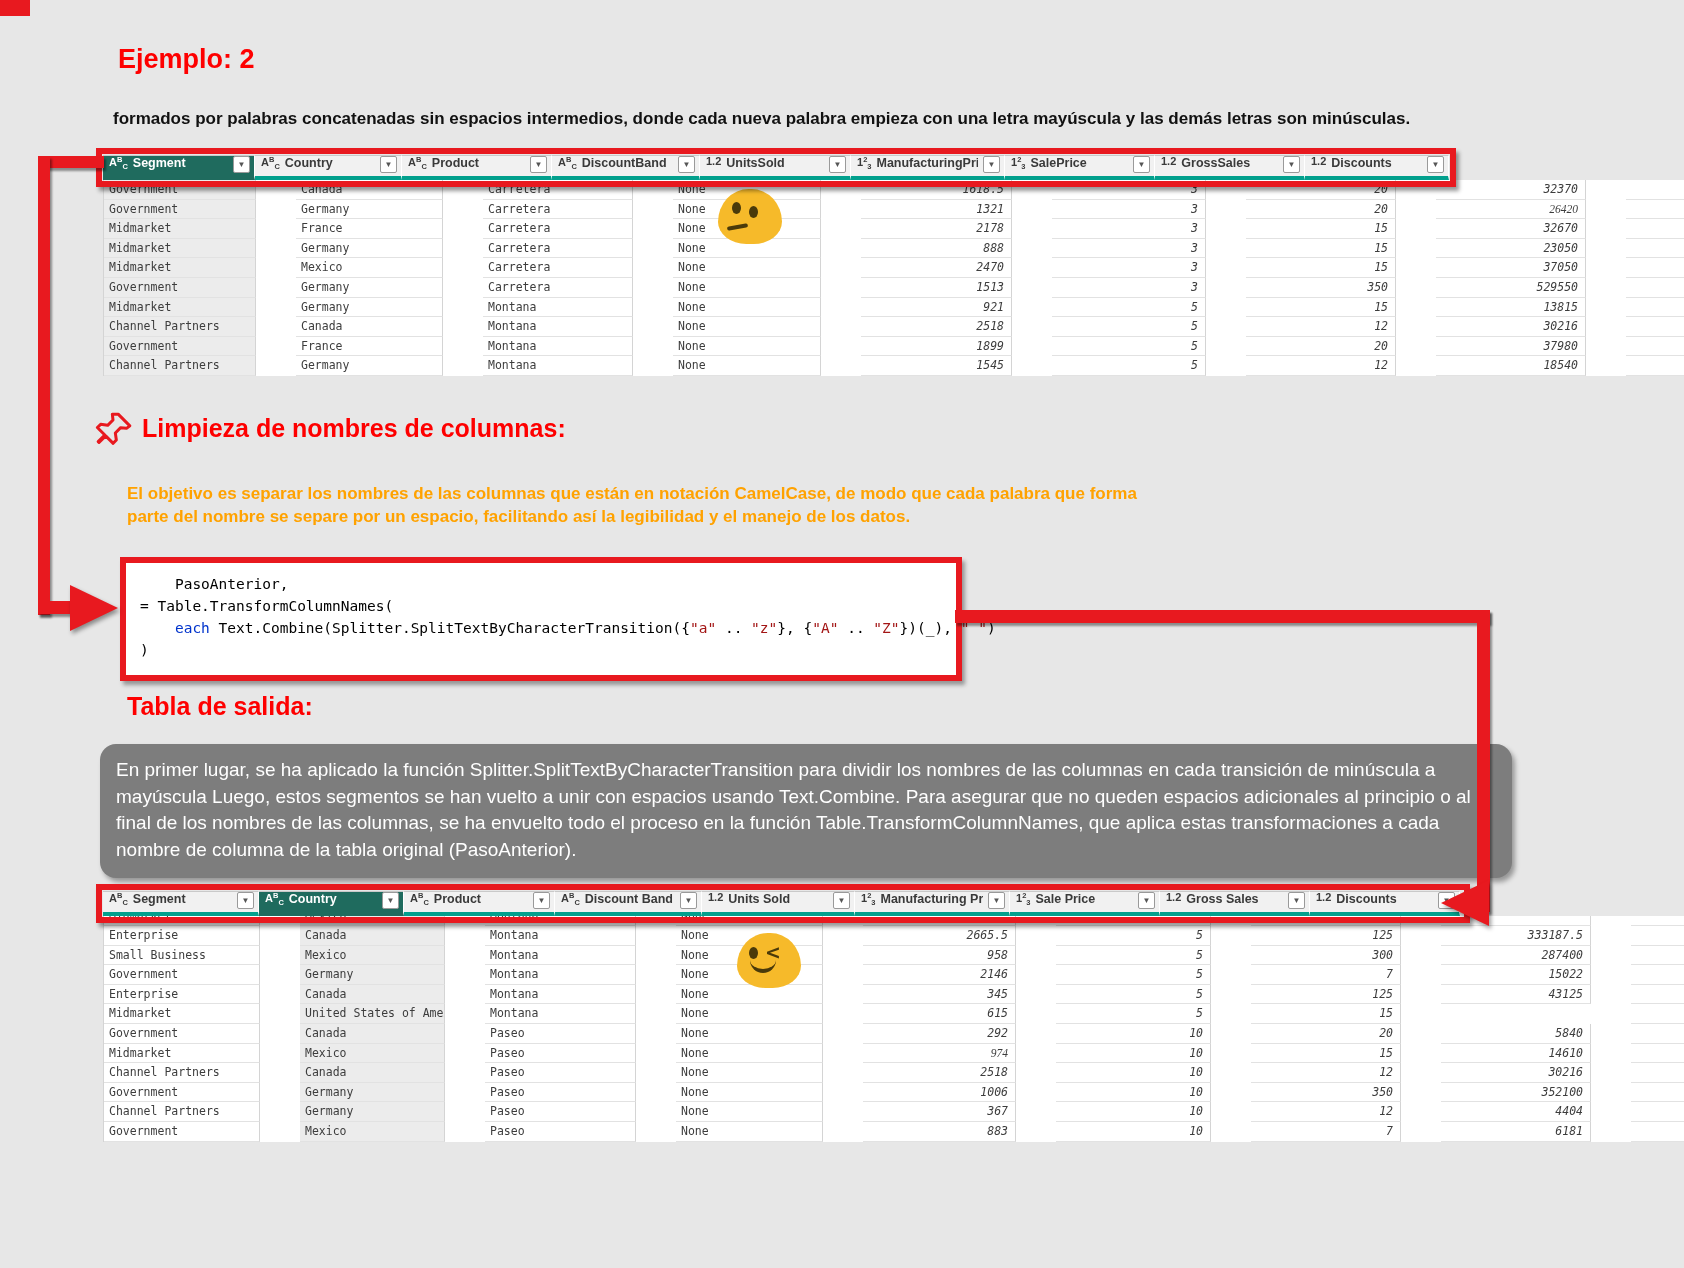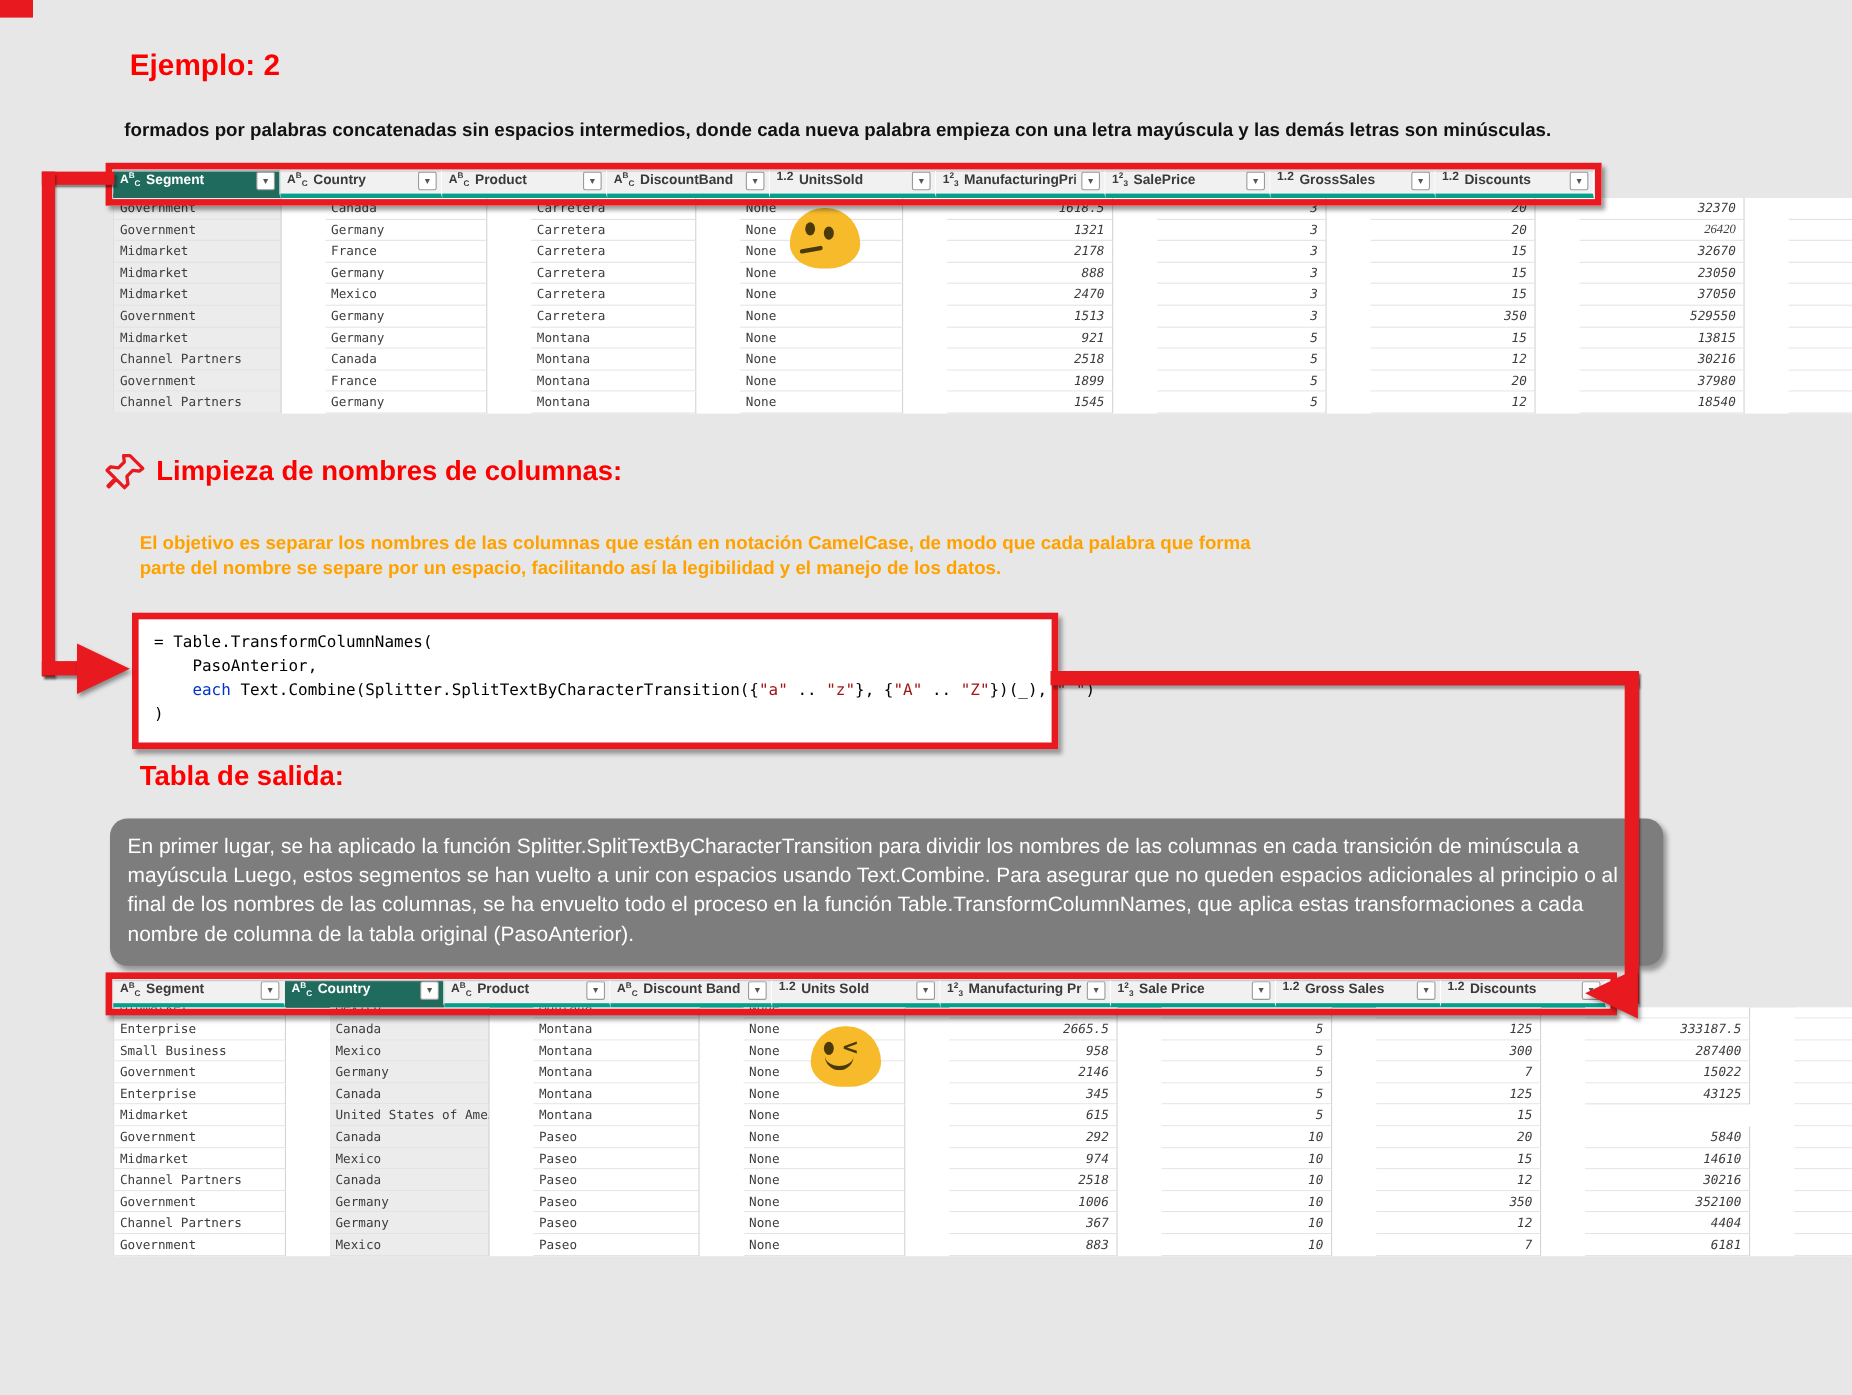--- a/index.html
+++ b/index.html
@@ -308,22 +308,22 @@
   </svg>
 </div>
 <div class="abs section-head cleanup-head">Limpieza de nombres de columnas:</div>
 <div class="abs objective">
   <span>El objetivo es separar los nombres de las columnas que están en notación CamelCase, de modo que cada palabra que forma</span><br>
   <span>parte del nombre se separe por un espacio, facilitando así la legibilidad y el manejo de los datos.</span>
 </div>
 
 <div class="abs code-box">
   <div>
+      <div class="code-line"><span class="tok-plain">    PasoAnterior,</span></div>
       <div class="code-line"><span class="tok-plain">= Table.TransformColumnNames(</span></div>
-      <div class="code-line"><span class="tok-plain">    PasoAnterior,</span></div>
       <div class="code-line"><span class="tok-plain">    </span><span class="tok-keyword">each</span><span class="tok-plain"> Text.Combine(Splitter.SplitTextByCharacterTransition({</span><span class="tok-string">"a"</span><span class="tok-plain"> .. </span><span class="tok-string">"z"</span><span class="tok-plain">}, {</span><span class="tok-string">"A"</span><span class="tok-plain"> .. </span><span class="tok-string">"Z"</span><span class="tok-plain">})(_), </span><span class="tok-string">" "</span><span class="tok-plain">)</span></div>
       <div class="code-line"><span class="tok-plain">)</span></div>
     </div>
 </div>
 
 <div class="abs arrow-seg ra-horiz"></div>
 <div class="abs arrow-seg ra-vert"></div>
 <div class="abs ra-head"></div>
 
 <div class="abs section-head output-head">Tabla de salida:</div>
@@ -453,21 +453,21 @@
         <div class="pq-td num" style="width: 155px;">10</div>
         <div class="pq-td num" style="width: 150px;">20</div>
         <div class="pq-td num" style="width: 150px;">5840</div>
         <div class="pq-td num" style="width: 150px;">0</div>
       </div>
       <div class="pq-tr">
         <div class="pq-td" style="width: 156px;">Midmarket</div>
         <div class="pq-td selcol" style="width: 145px;">Mexico</div>
         <div class="pq-td" style="width: 151px;">Paseo</div>
         <div class="pq-td" style="width: 147px;">None</div>
-        <div class="pq-td num" style="width: 153px;">974</div>
+        <div class="pq-td num" style="width: 153px; font-family: Liberation Serif, serif;">974</div>
         <div class="pq-td num" style="width: 155px;">10</div>
         <div class="pq-td num" style="width: 150px;">15</div>
         <div class="pq-td num" style="width: 150px;">14610</div>
         <div class="pq-td num" style="width: 150px;">0</div>
       </div>
       <div class="pq-tr">
         <div class="pq-td" style="width: 156px;">Channel Partners</div>
         <div class="pq-td selcol" style="width: 145px;">Canada</div>
         <div class="pq-td" style="width: 151px;">Paseo</div>
         <div class="pq-td" style="width: 147px;">None</div>

